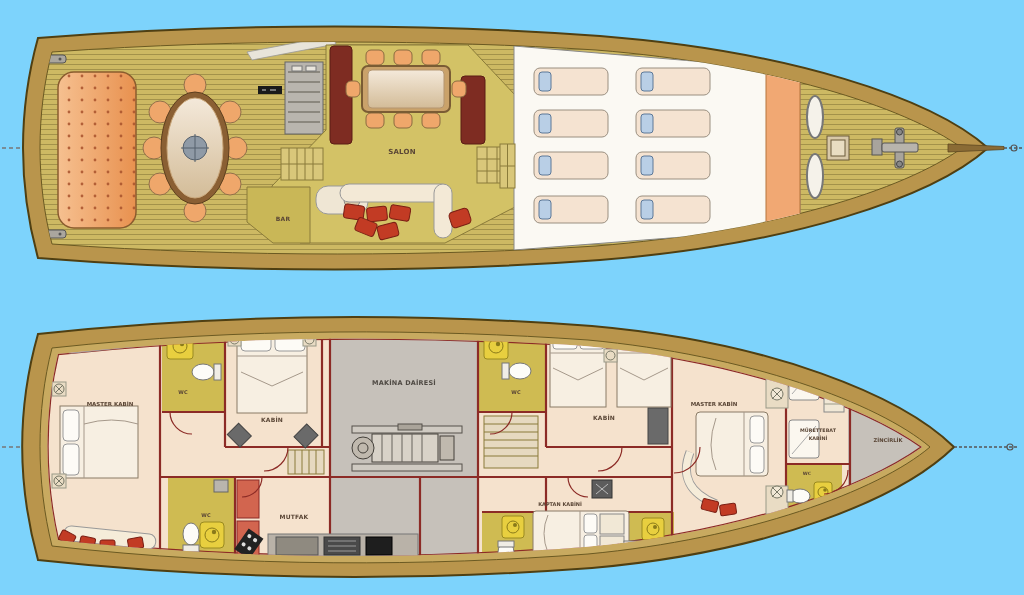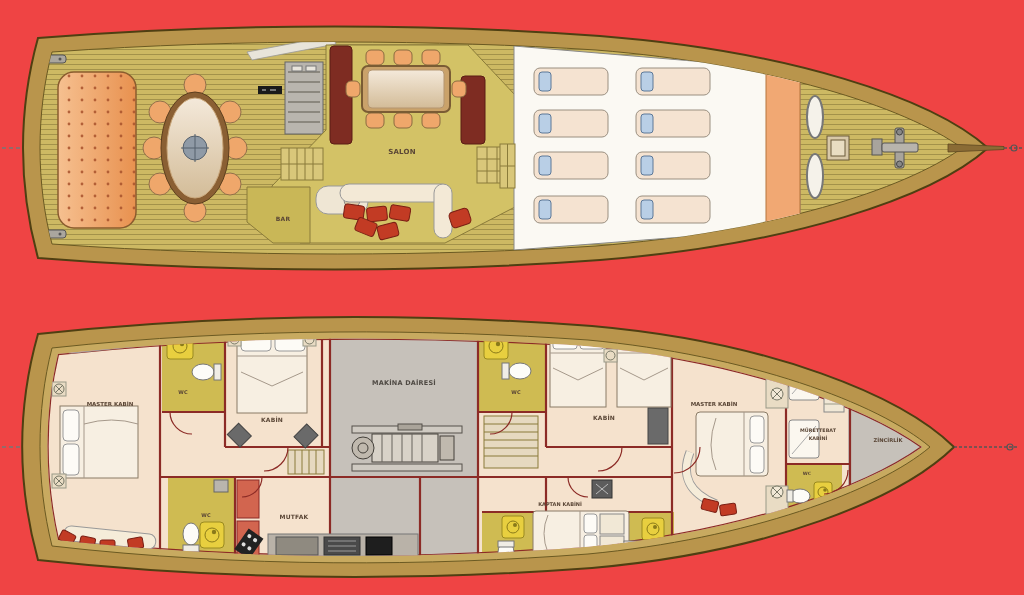--- a/index.html
+++ b/index.html
@@ -1,16 +1,16 @@
 <!DOCTYPE html>
 <html><head>
 <meta charset="utf-8">
 <style>
   html,body{margin:0;padding:0;background:#ffffff;}
-  .frame{position:relative;width:1024px;height:595px;background:#ef4444;overflow:hidden;}
+  .frame{position:relative;width:1024px;height:595px;background:#7dd3fc;overflow:hidden;}
   svg{position:absolute;left:0;top:0;}
   svg text{font-family:"DejaVu Sans",sans-serif;font-weight:700;fill:#5a4636;letter-spacing:.2px;}
   svg text.engine{fill:#4f4a44;}
   svg text.tiny{letter-spacing:0;}
 </style>
 </head>
 <body>
 
 <div class="frame">
 <svg width="1024" height="595" viewBox="0 0 1024 595">

